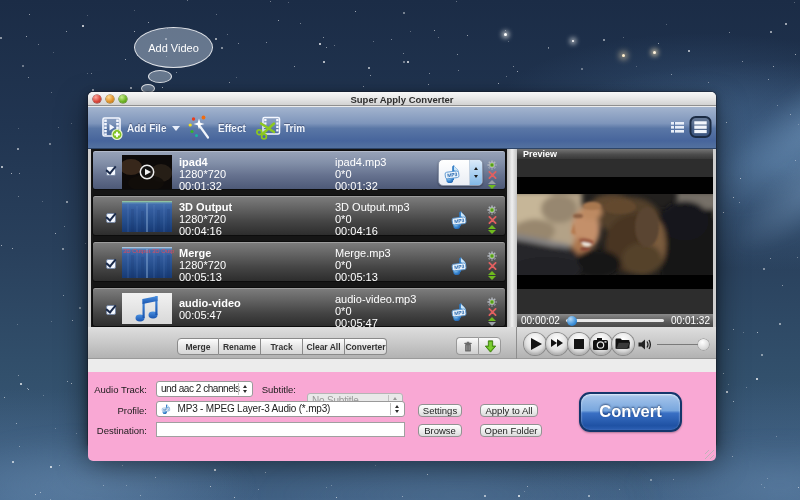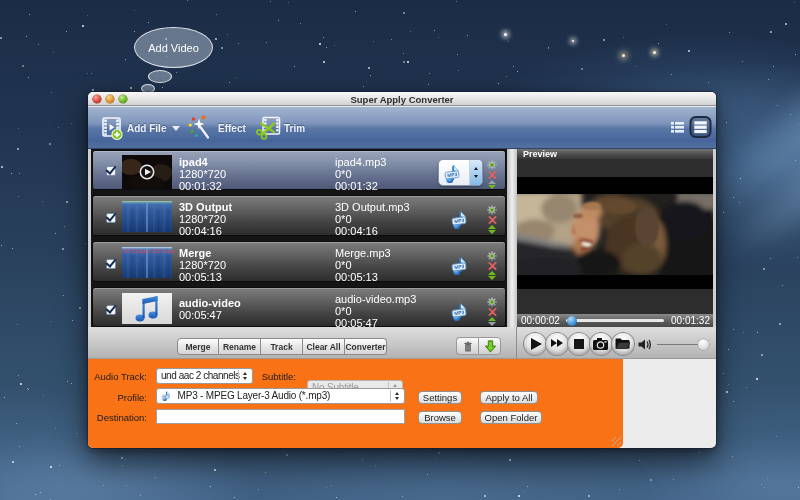--- a/index.html
+++ b/index.html
@@ -97,21 +97,21 @@
 .tg .b:last-child { border-radius:0 4px 4px 0; width:23px; }
 .csep { position:absolute; left:428px; top:0; width:1px; height:32px; background:#8e8e8e; }
 .pc { position:absolute; top:6px; width:22px; height:22px; border-radius:50%;
   background:radial-gradient(circle at 50% 30%, #ffffff, #e0e0e0 55%, #b9b9b9);
   box-shadow:0 0 0 1px #8a8a8a, inset 0 -2px 3px rgba(0,0,0,0.15); }
 .vol-line { position:absolute; left:569px; top:17px; width:51px; height:1px; background:#7a7a7a; }
 .vol-th { position:absolute; left:610px; top:12px; width:11px; height:11px; border-radius:50%;
   background:radial-gradient(circle at 40% 30%, #fff, #ddd 60%, #bbb); box-shadow:0 0 0 0.5px #888; }
 
 
-.form { position:absolute; left:0; top:267px; width:535px; height:89px; background:#f97316; border-radius:0 0 5px 5px; }
+.form { position:absolute; left:0; top:280px; width:628px; height:89px; background:#f9a8d4; border-radius:0 0 5px 5px; }
 .lab { position:absolute; font-size:9.5px; white-space:nowrap; color:#1a1a1a; text-align:right; }
 .dd { position:absolute; height:16px; background:#fff; border:1px solid #9a9a9a; border-radius:3px;
   font-size:10px; letter-spacing:-0.2px; color:#222; line-height:14px; padding-left:4px; white-space:nowrap; overflow:hidden; }
 .dd .st { position:absolute; right:1px; top:1px; bottom:1px; width:13px; border-left:1px solid #c0c0c0;
   display:flex; flex-direction:column; align-items:center; justify-content:center; }
 .dd .st i { width:0; height:0; border-left:2.5px solid transparent; border-right:2.5px solid transparent; }
 .dd .st i.up { border-bottom:3.5px solid #2a2a2a; margin-bottom:1.5px; }
 .dd .st i.dn { border-top:3.5px solid #2a2a2a; }
 .dd.dis { background:#e9e9e9; color:#999; border-color:#b5b5b5;margin-top:12px; }
 .dd.dis .st i.up { border-bottom-color:#999; }
@@ -628,15 +628,16 @@
         </svg> MP3 - MPEG Layer-3 Audio (*.mp3)<span class="st">
           <i class="up"></i>
           <i class="dn"></i>
         </span></div>
     <div class="fbtn" style="left:330px; top:32px; width:44px;">Settings</div>
     <div class="fbtn" style="left:392px; top:32px; width:58px;">Apply to All</div>
     <div class="lab" style="left:0; top:53px; width:59px;">Destination:</div>
     <div class="inp" style="left:68px; top:50px; width:249px;"></div>
     <div class="fbtn" style="left:330px; top:52px; width:44px;">Browse</div>
     <div class="fbtn" style="left:392px; top:52px; width:62px;">Open Folder</div>
+    <div class="convert">Convert</div>
     <div class="grip"></div>
   </div>
 </div>
 
 </body></html>

